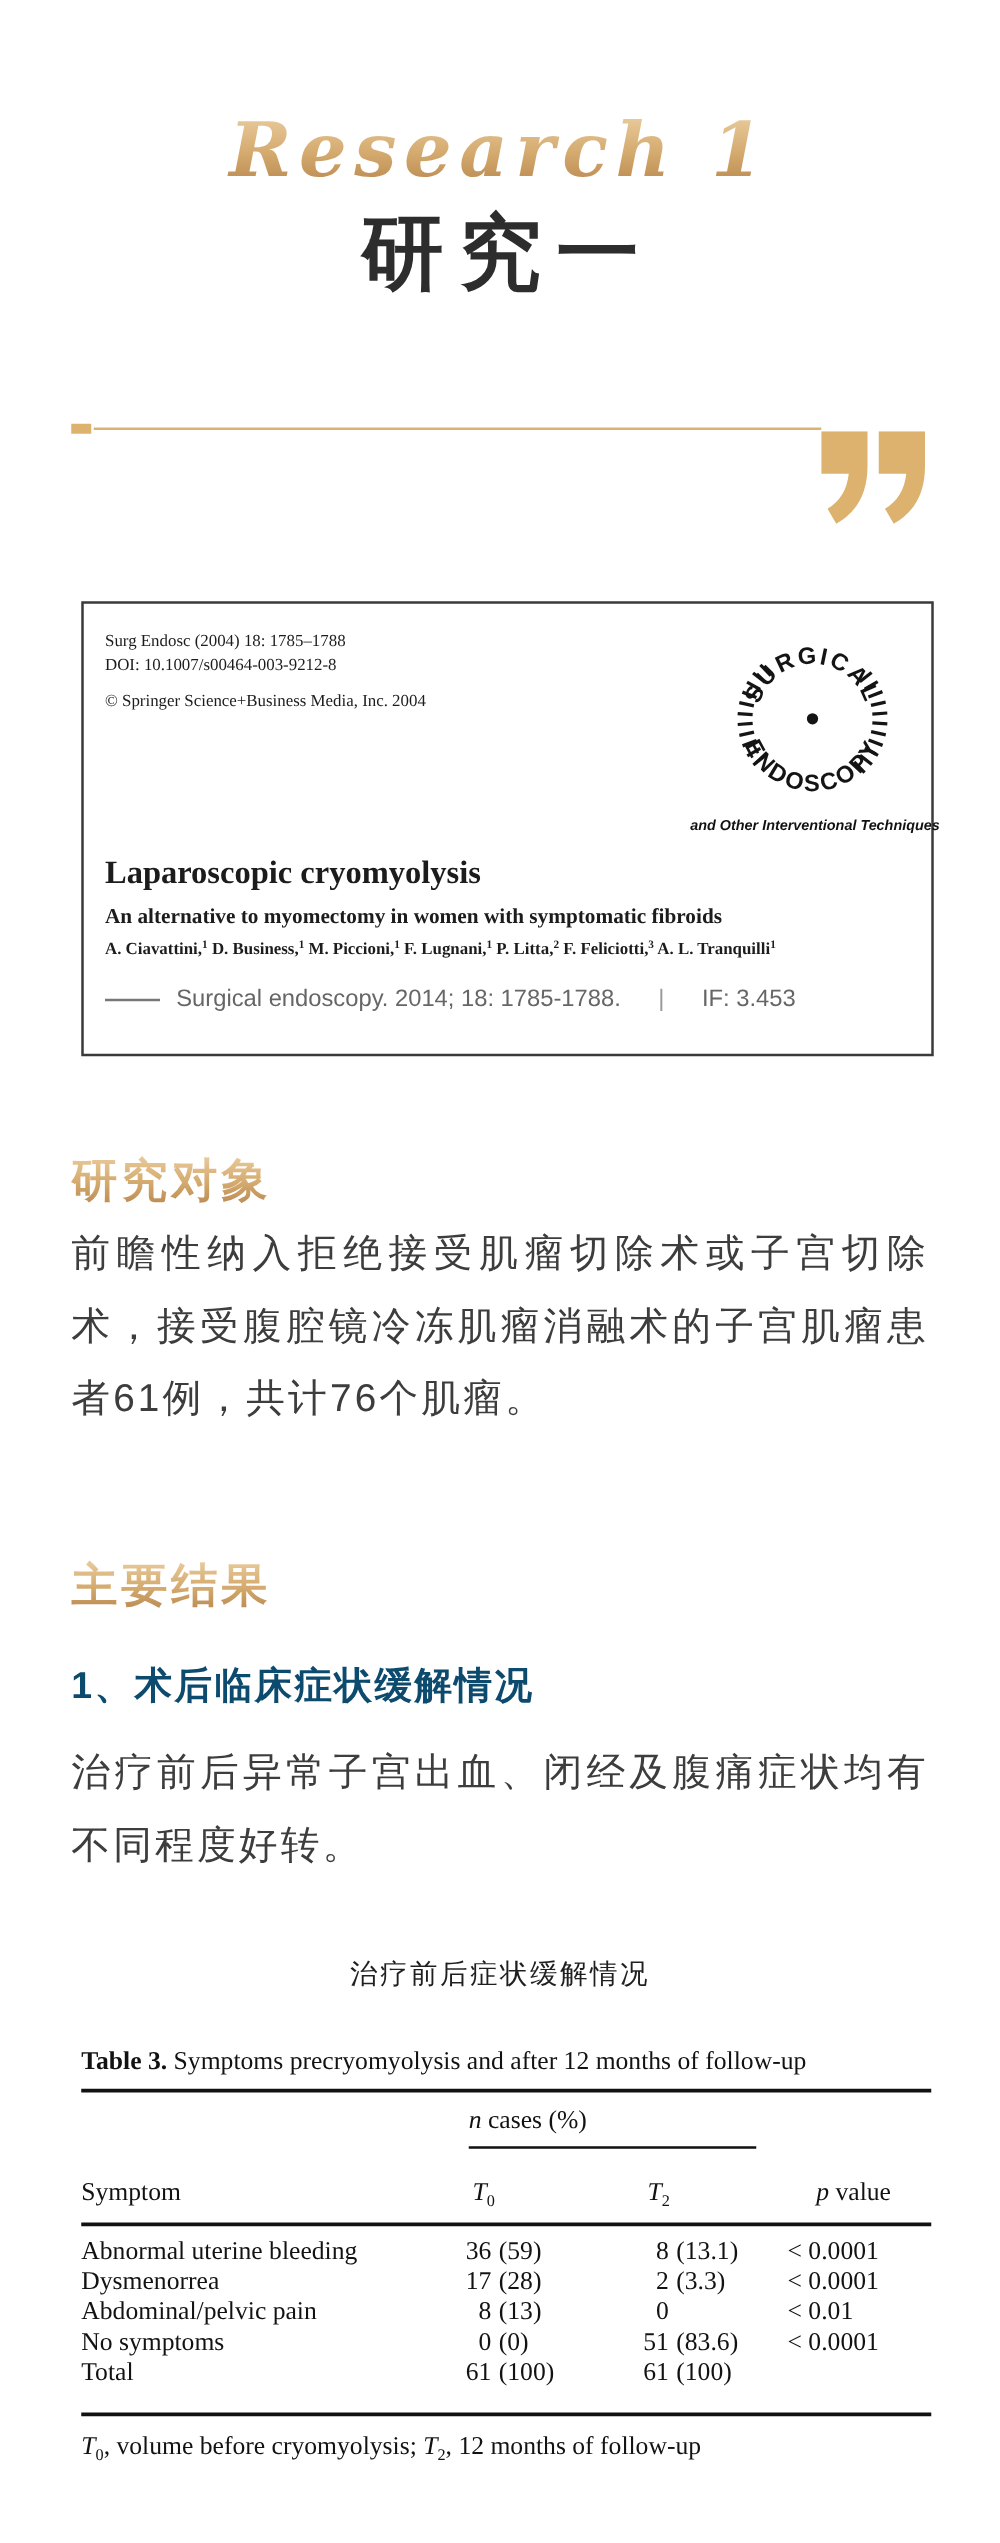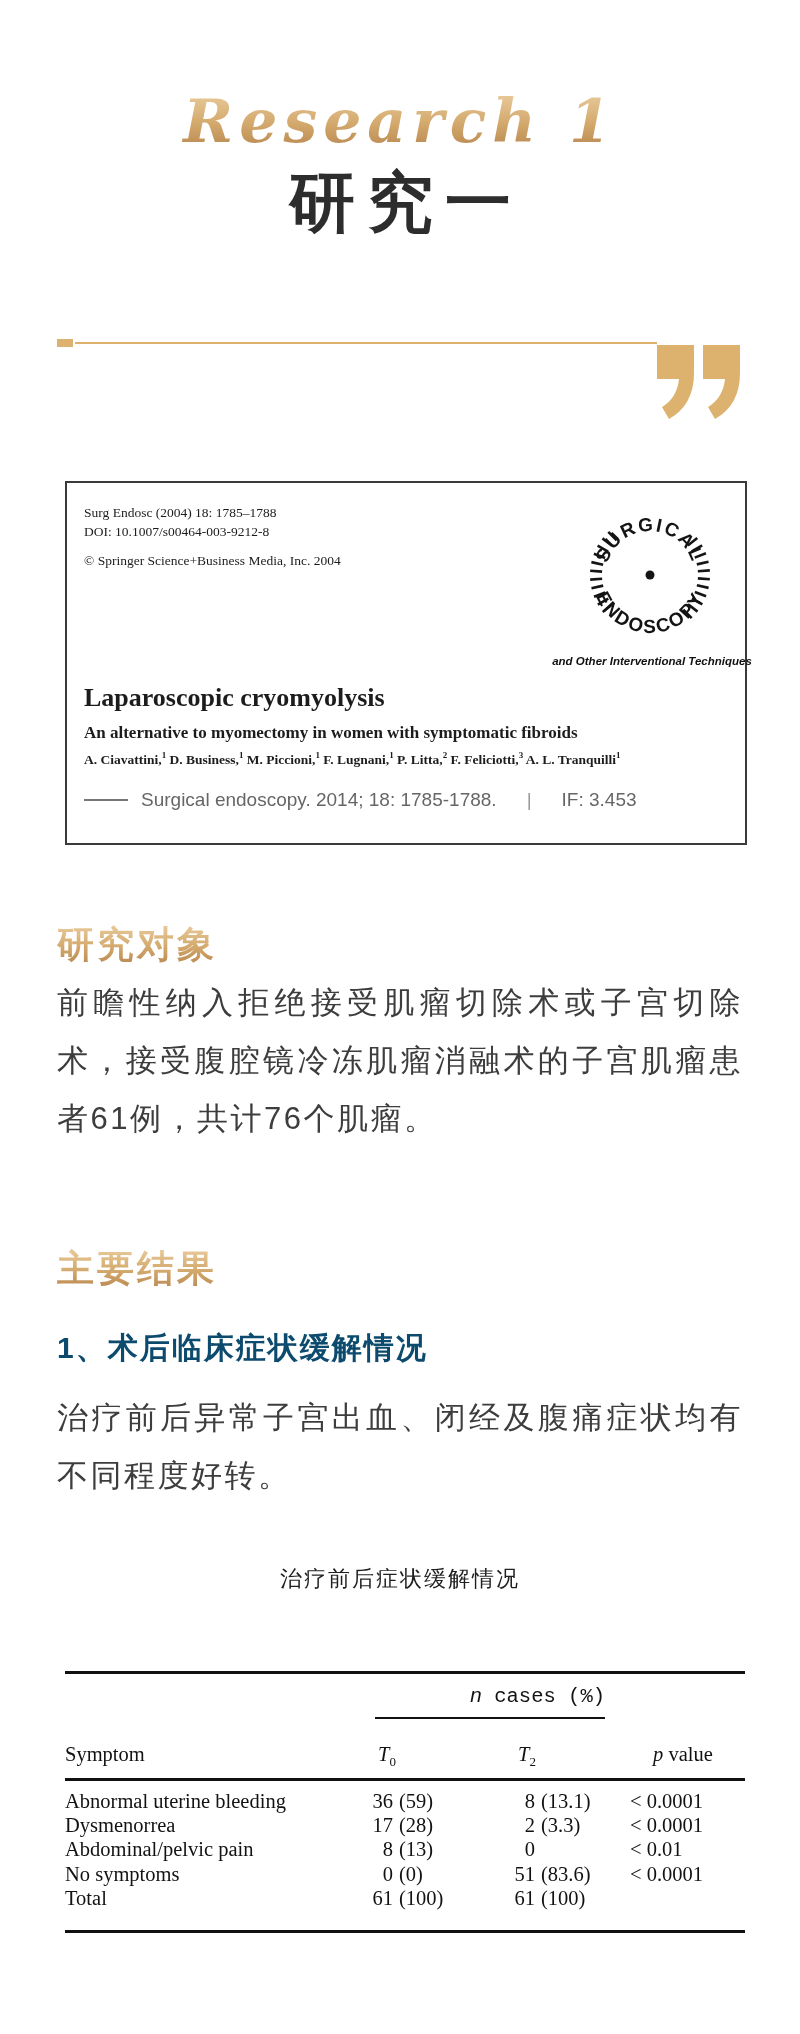--- a/index.html
+++ b/index.html
@@ -59,21 +59,21 @@
   .tbl-caption{position:absolute;top:1564px;left:0;width:100%;text-align:center;
     font-size:22px;color:#1f1f1f;letter-spacing:2px;}
 
   
   .sci-table{position:absolute;left:65px;top:1638px;width:680px;height:360px;
     font-family:"Liberation Serif",serif;color:#121212;font-size:20.5px;}
   .t-title{position:absolute;top:0;left:0;white-space:nowrap;}
   .t-title b{font-weight:700;}
   .hr{position:absolute;background:#111;}
   .hr1{top:33px;left:0;width:680px;height:3px;}
-  .t-group{position:absolute;top:47px;left:310px;width:230px;text-align:right;font-family:Liberation Mono, monospace;}
+  .t-group{position:absolute;top:47px;left:310px;width:230px;text-align:left;}
   .hr2{top:79px;left:310px;width:230px;height:2px;}
   .t-head{position:absolute;top:105px;left:0;width:680px;height:26px;}
   .th-sym{position:absolute;left:0;}
   .th-t0{position:absolute;left:313px;}
   .th-t2{position:absolute;left:453px;}
   .th-p{position:absolute;left:588px;}
   .tsub{font-size:13px;}
   .hr3{top:140px;left:0;width:680px;height:3px;}
   .t-body{position:absolute;top:152px;left:0;width:680px;}
   .trow{position:relative;height:24.2px;}
@@ -158,20 +158,21 @@
   <div class="gold-h grad h-subjects">研究对象</div>
   <div class="body-para para1">前瞻性纳入拒绝接受肌瘤切除术或子宫切除术，接受腹腔镜冷冻肌瘤消融术的子宫肌瘤患者61例，共计76个肌瘤。</div>
 
   <div class="gold-h grad h-results">主要结果</div>
   <div class="sub-h">1、术后临床症状缓解情况</div>
   <div class="body-para para2">治疗前后异常子宫出血、闭经及腹痛症状均有不同程度好转。</div>
 
   <div class="tbl-caption">治疗前后症状缓解情况</div>
 
   <div class="sci-table">
+    <div class="t-title"><b>Table 3.</b><span>  Symptoms precryomyolysis and after 12 months of follow-up</span></div>
     <div class="hr hr1"></div>
     <div class="t-group"><i>n</i><span> cases (%)</span></div>
     <div class="hr hr2"></div>
     <div class="t-head">
       <span class="th-sym">Symptom</span>
       <span class="th-t0"><i>T</i><sub class="tsub">0</sub></span>
       <span class="th-t2"><i>T</i><sub class="tsub">2</sub></span>
       <span class="th-p"><i>p</i><span> value</span></span>
     </div>
     <div class="hr hr3"></div>
@@ -211,15 +212,16 @@
         <div class="trow">
           <span class="c-sym">Total</span>
           <span class="c-t0n">61</span>
           <span class="c-t0p">(100)</span>
           <span class="c-t2n">61</span>
           <span class="c-t2p">(100)</span>
           <span class="c-p"></span>
         </div>
       </div>
     <div class="hr hr4"></div>
+    <div class="t-foot"><i>T</i><sub class="tsub">0</sub><span>, volume before cryomyolysis; </span><i>T</i><sub class="tsub">2</sub><span>, 12 months of follow-up</span></div>
   </div>
 
 </div>
 
 </body></html>

